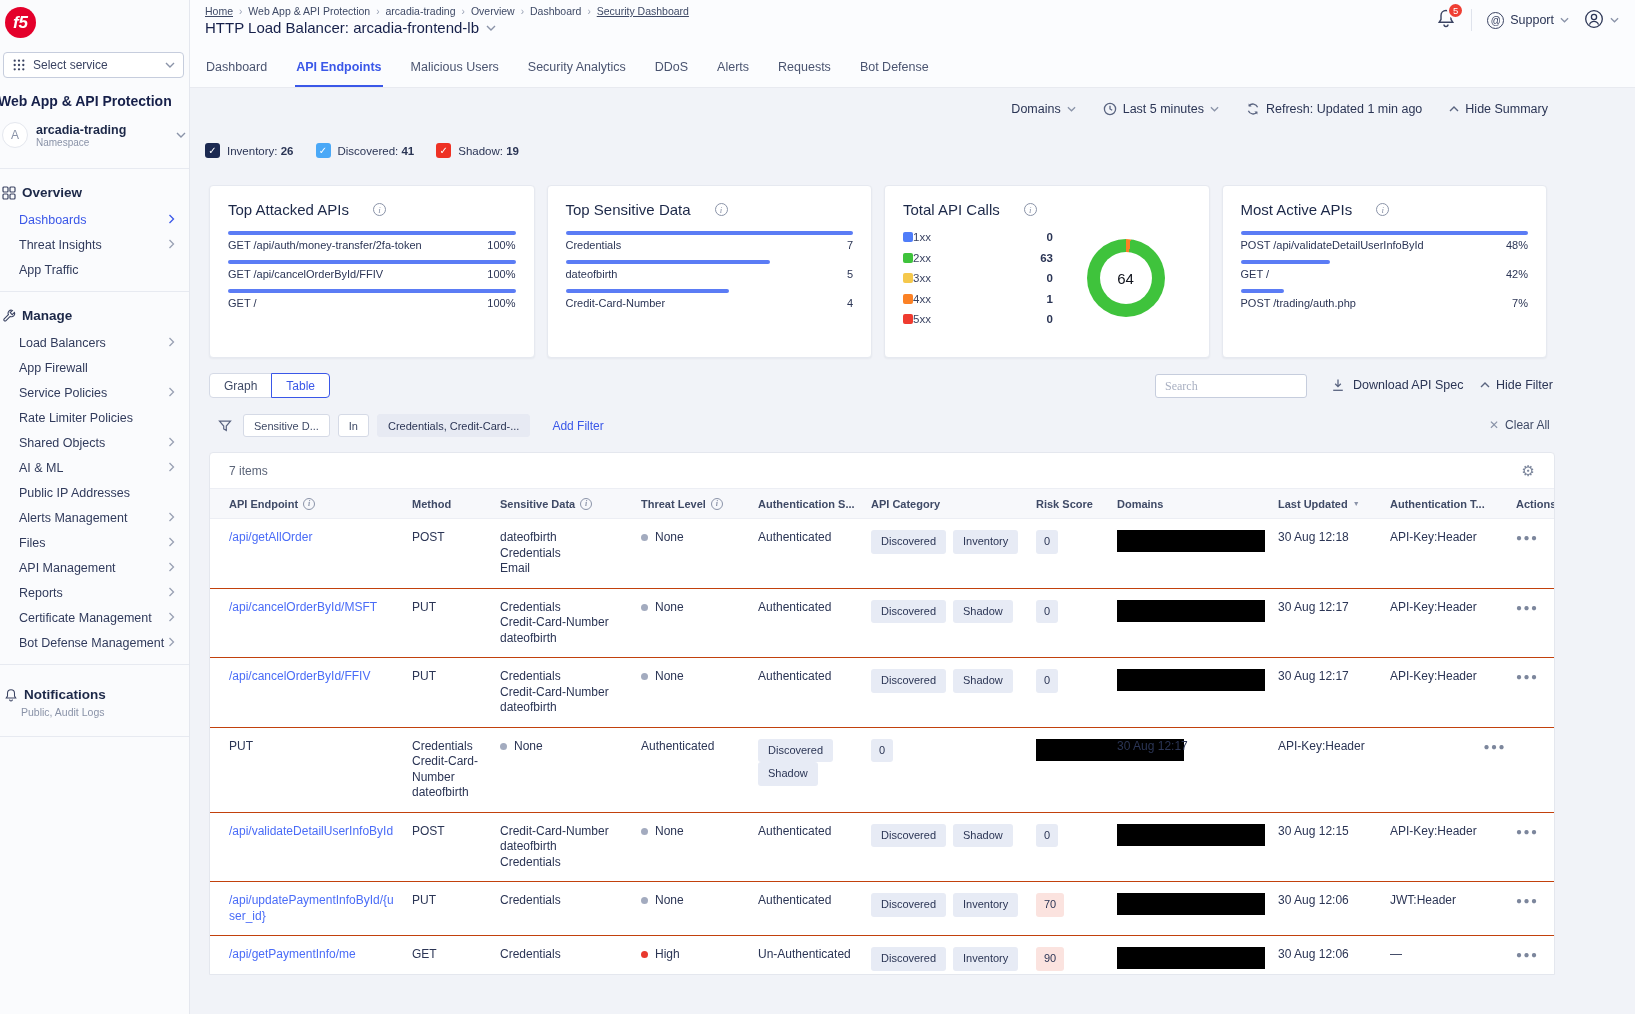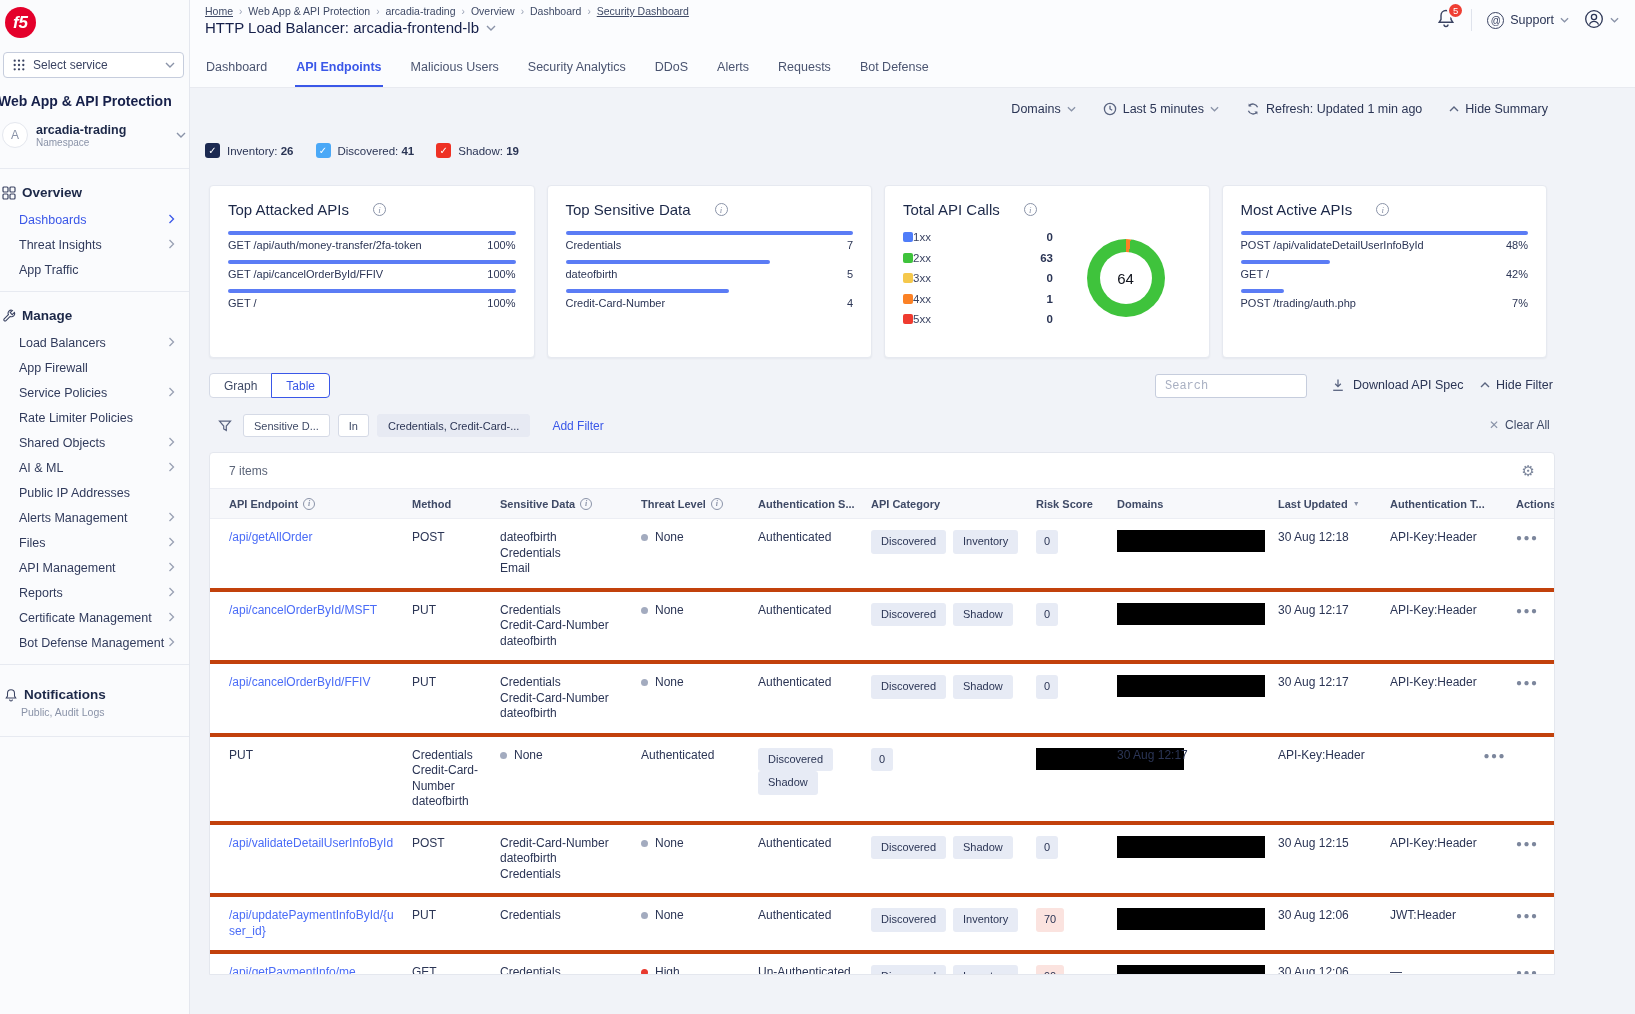--- a/index.html
+++ b/index.html
@@ -75,21 +75,21 @@
   .dl-value{margin-left:auto;font-weight:700;color:#2b3555}
   .donut{width:78px;height:78px;border-radius:50%;margin-left:auto;margin-right:26px;margin-top:8px;position:relative}
   .donut-hole{position:absolute;inset:13px;background:#fff;border-radius:50%;display:flex;align-items:center;justify-content:center;font-size:15px;color:#10131c}
 
   
   .seg{position:absolute;left:209px;top:373px;display:flex}
   .seg-btn{height:25px;padding:0 14px;font-size:12px;display:flex;align-items:center;background:#fff;border:1px solid #d5dae6;color:#3f4a66;cursor:pointer}
   .seg-btn:first-child{border-radius:4px 0 0 4px}
   .seg-btn:last-child{border-radius:0 4px 4px 0;margin-left:-1px}
   .seg-btn.active{border-color:#3a57e8;color:#3a57e8;z-index:1}
-  .search-input{position:absolute;left:1155px;top:374px;width:152px;height:24px;border:1px solid #c6cddd;border-radius:3px;padding:0 9px;font-size:12px;color:#2b3555;background:#fff;font-family:Liberation Mono, monospace}
+  .search-input{position:absolute;left:1155px;top:374px;width:152px;height:24px;border:1px solid #c6cddd;border-radius:3px;padding:0 9px;font-size:12px;color:#2b3555;background:#fff;font-family:Liberation Serif, serif}
   .search-input::placeholder{color:#a9b0c2}
   .download{position:absolute;left:1331px;top:378px;display:flex;align-items:center;gap:8px;font-size:12.5px;color:#2b3555;cursor:pointer}
   .download .ico{color:#5a6480;display:inline-flex}
   .hide-filter{position:absolute;left:1480px;top:378px;display:flex;align-items:center;gap:6px;font-size:12.5px;color:#2b3555;cursor:pointer}
   .filter-row{position:absolute;top:414px;left:218px;display:flex;align-items:center;gap:8px}
   .funnel{color:#5a6480;display:inline-flex;margin-right:3px}
   .chip{height:23px;display:flex;align-items:center;padding:0 10px;font-size:11px;color:#3f4a66;background:#fff;border:1px solid #d5dae6;border-radius:3px;cursor:pointer}
   .chip.value{background:#e7eaf3;border-color:#e7eaf3;color:#2b3555}
   .add-filter{color:#3a57e8;font-size:12px;margin-left:14px;cursor:pointer}
   .clear-all{position:absolute;top:418px;left:1489px;display:flex;align-items:center;gap:6px;font-size:12px;color:#3f4a66;cursor:pointer}
@@ -99,21 +99,21 @@
   .table-card{position:absolute;left:209px;top:452px;width:1346px;height:523px;background:#fff;border:1px solid #e4e7ee;border-radius:4px 4px 0 0;overflow:hidden}
   .table-top{height:35px;display:flex;align-items:center;justify-content:space-between;padding:0 19px}
   .items-count{font-size:12px;color:#5b6478}
   .gear{color:#7c869c;font-size:15px;cursor:pointer;font-family:"DejaVu Sans",sans-serif}
   .tgrid{display:grid;grid-template-columns:183px 88px 141px 117px 113px 165px 81px 161px 112px 126px 1fr;padding:0 19px}
   .thead{background:#f7f8fb;border-top:1px solid #eceef4;border-bottom:1px solid #eceef4;height:31px;align-items:center}
   .th{font-size:11px;font-weight:700;color:#3f4a66;display:flex;align-items:center;gap:5px;white-space:nowrap;cursor:pointer}
   .th .info-ic{width:12px;height:12px;font-size:8px}
   .th-actions{justify-content:flex-end}
   .sort-ic{font-size:7px;color:#8a93a8}
-  .tr{border-bottom:4px solid #c2410c;padding-top:11px;padding-bottom:11px}
+  .tr{border-bottom:1px solid #c2410c;padding-top:11px;padding-bottom:11px}
   .td{font-size:12px;color:#2b3555;line-height:15.5px;padding-right:10px}
   .td-endpoint{padding-right:14px}
   .endpoint-link{color:#4a6cf7;word-break:break-all;cursor:pointer;text-decoration:none}
   .dot{width:7px;height:7px;border-radius:50%;display:inline-block;margin-right:7px}
   .dot-none{background:#a3abbf}
   .dot-high{background:#e8392e}
   .cat-badge{display:inline-block;background:#e7ebf5;border-radius:3px;padding:4px 10px;font-size:11px;color:#2b3555;margin-right:7px;cursor:default}
   .risk-badge{display:inline-block;background:#e7ebf5;border-radius:3px;padding:4px 8px;font-size:11px;min-width:10px;text-align:center}
   .risk-high{background:#fbe3df}
   .redacted{display:inline-block;width:148px;height:22px;background:#000}

